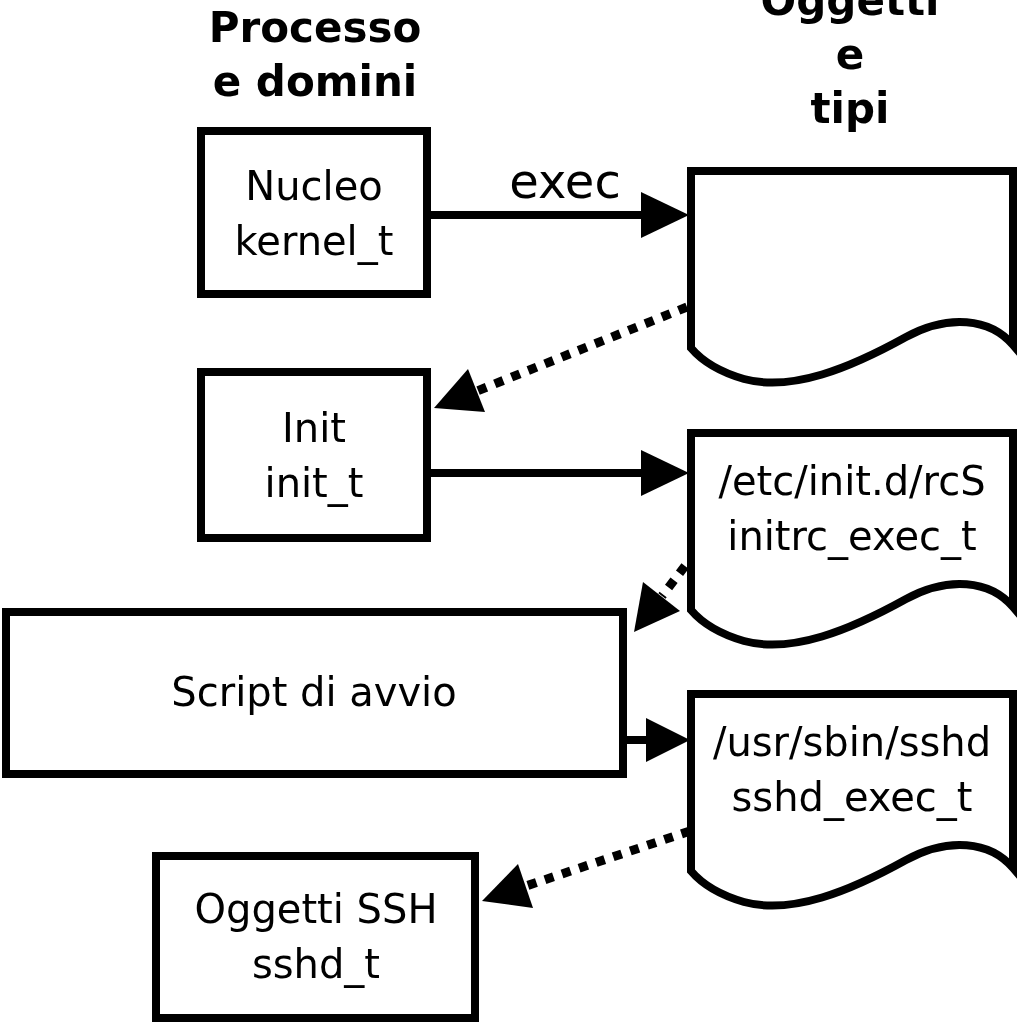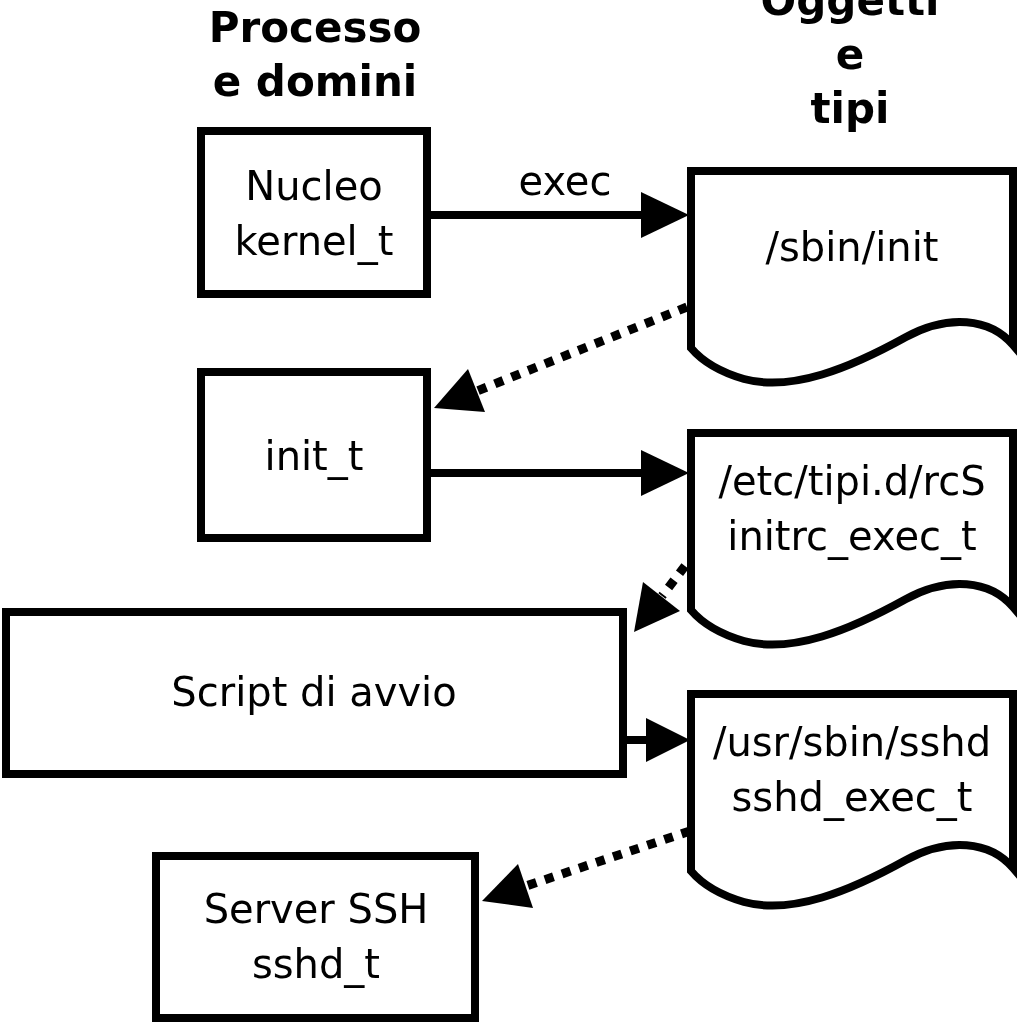--- a/index.html
+++ b/index.html
@@ -51,21 +51,21 @@
     line-height: 55px;
   }
   .label .line { display: block; }
   .header-label {
     font-weight: bold;
     font-size: 42px;
     line-height: 54px;
     white-space: pre-line;
   }
   .edge-label {
-    font-size: 40px;
+    font-size: 48px;
     line-height: 44px;
   }
 </style>
 </head>
 <body>
 
 <div id="stage">
 
   <svg id="diagram-svg" width="1024" height="1027" viewBox="0 0 1024 1027">
     <defs>
@@ -113,35 +113,35 @@
   <div class="label header-label" style="left:850px; top:55px;">Oggetti e
 tipi</div>
 
   <div class="label edge-label" style="left:565px; top:181px;">exec</div>
 
   <div class="label" style="left:314px; top:214px;">
     <span class="line">Nucleo</span>
     <span class="line">kernel_t</span>
   </div>
   <div class="label" style="left:314px; top:456px;">
+    <span class="line">Init</span>
     <span class="line">init_t</span>
   </div>
   <div class="label" style="left:314px; top:692px;text-align:center;">
     <span class="line">Script di avvio</span>
   </div>
   <div class="label" style="left:316px; top:937px;">
-    <span class="line">Server SSH</span>
+    <span class="line">Oggetti SSH</span>
     <span class="line">sshd_t</span>
   </div>
 
   <div class="label" style="left:852px; top:247px;">
-    <span class="line">/sbin/init</span>
   </div>
   <div class="label" style="left:852px; top:509px;">
-    <span class="line">/etc/tipi.d/rcS</span>
+    <span class="line">/etc/init.d/rcS</span>
     <span class="line">initrc_exec_t</span>
   </div>
   <div class="label" style="left:852px; top:770px;">
     <span class="line">/usr/sbin/sshd</span>
     <span class="line">sshd_exec_t</span>
   </div>
 
 </div>
 
 </body></html>

